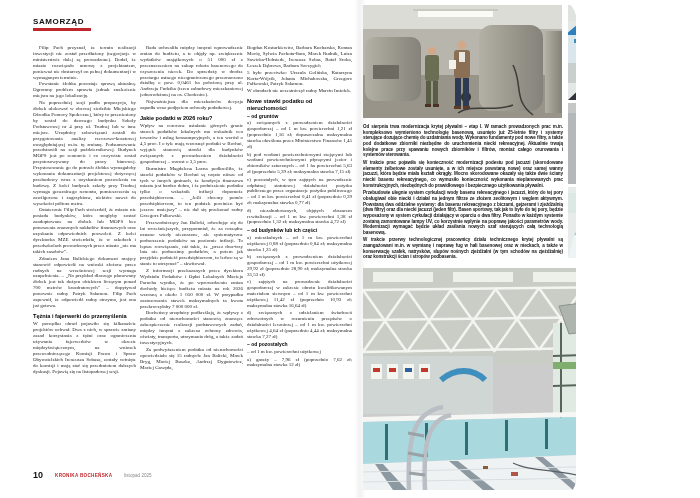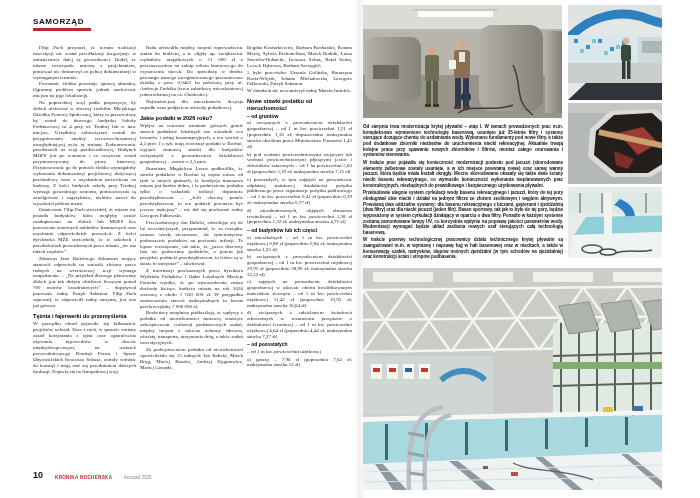--- a/index.html
+++ b/index.html
@@ -1,37 +1,37 @@
 <!DOCTYPE html>
 <html><head>
 <meta charset="utf-8">
 <style>
   html,body{margin:0;padding:0;background:#ffffff;}
-  #spread{position:relative;width:662px;height:498px;background:#ffffff;overflow:hidden;
-          font-family:"Liberation Serif",serif;color:#1c1c1c;}
+  #spread{position:relative;width:576px;height:498px;background:#ffffff;overflow:hidden;
+          font-family:"Liberation Serif",serif;color:#1c1c1c;border-radius:19px;}
   
   #gutter{position:absolute;left:354px;top:0;width:12px;height:498px;
           background:linear-gradient(90deg,rgba(0,0,0,0) 0%,rgba(0,0,0,0.05) 50%,rgba(0,0,0,0) 100%);}
   
   .kicker{position:absolute;left:33px;top:17px;font-family:"Liberation Sans",sans-serif;
           font-weight:bold;font-size:8px;letter-spacing:0.6px;color:#111;}
   .kicker-rule{position:absolute;left:33px;top:28px;width:58px;height:2.5px;background:#c0272d;}
   
   .col{position:absolute;top:45px;width:103px;height:418px;overflow:hidden;
        font-size:5px;line-height:5.9px;text-align:justify;}
   #col1{left:33px;} #col2{left:140px;} #col3{left:247px;width:105px;}
   .para{margin:0 0 1px 0;text-indent:6px;}
   .para.noindent{text-indent:0;}
   .subhead{font-family:"Liberation Sans",sans-serif;font-weight:bold;font-size:5.6px;
            line-height:6.4px;margin:4px 0 2px 0;text-align:left;color:#000;}
   .taxlabel{font-family:"Liberation Sans",sans-serif;font-weight:bold;font-size:5px;
             margin:2.5px 0 1px 0;text-align:left;color:#000;}
   .tax{margin:0 0 1.5px 0;text-indent:0;}
   
-  .footer{position:absolute;left:33px;top:470px;display:flex;align-items:flex-end;gap:12px;}
+  .footer{position:absolute;left:33px;top:470px;display:flex;align-items:center;gap:12px;}
   .pgnum{font-family:"Liberation Sans",sans-serif;font-weight:bold;font-size:9px;color:#111;}
   .mag{font-family:"Liberation Sans",sans-serif;font-weight:bold;font-size:4.6px;color:#c0272d;letter-spacing:0.3px;}
   .issue{font-family:"Liberation Sans",sans-serif;font-size:4.6px;color:#8a8a8a;}
   
   .photo{position:absolute;overflow:hidden;background:#ccc;}
   #photo-tech{left:363px;top:5px;width:199px;height:113px;}
   #photo-inspect{left:568px;top:5px;width:129px;height:95px;}
   #photo-hole{left:568px;top:103px;width:129px;height:81px;}
   #photo-recpool{left:568px;top:187px;width:129px;height:71px;}
   #photo-main{left:363px;top:268px;width:334px;height:222px;}

